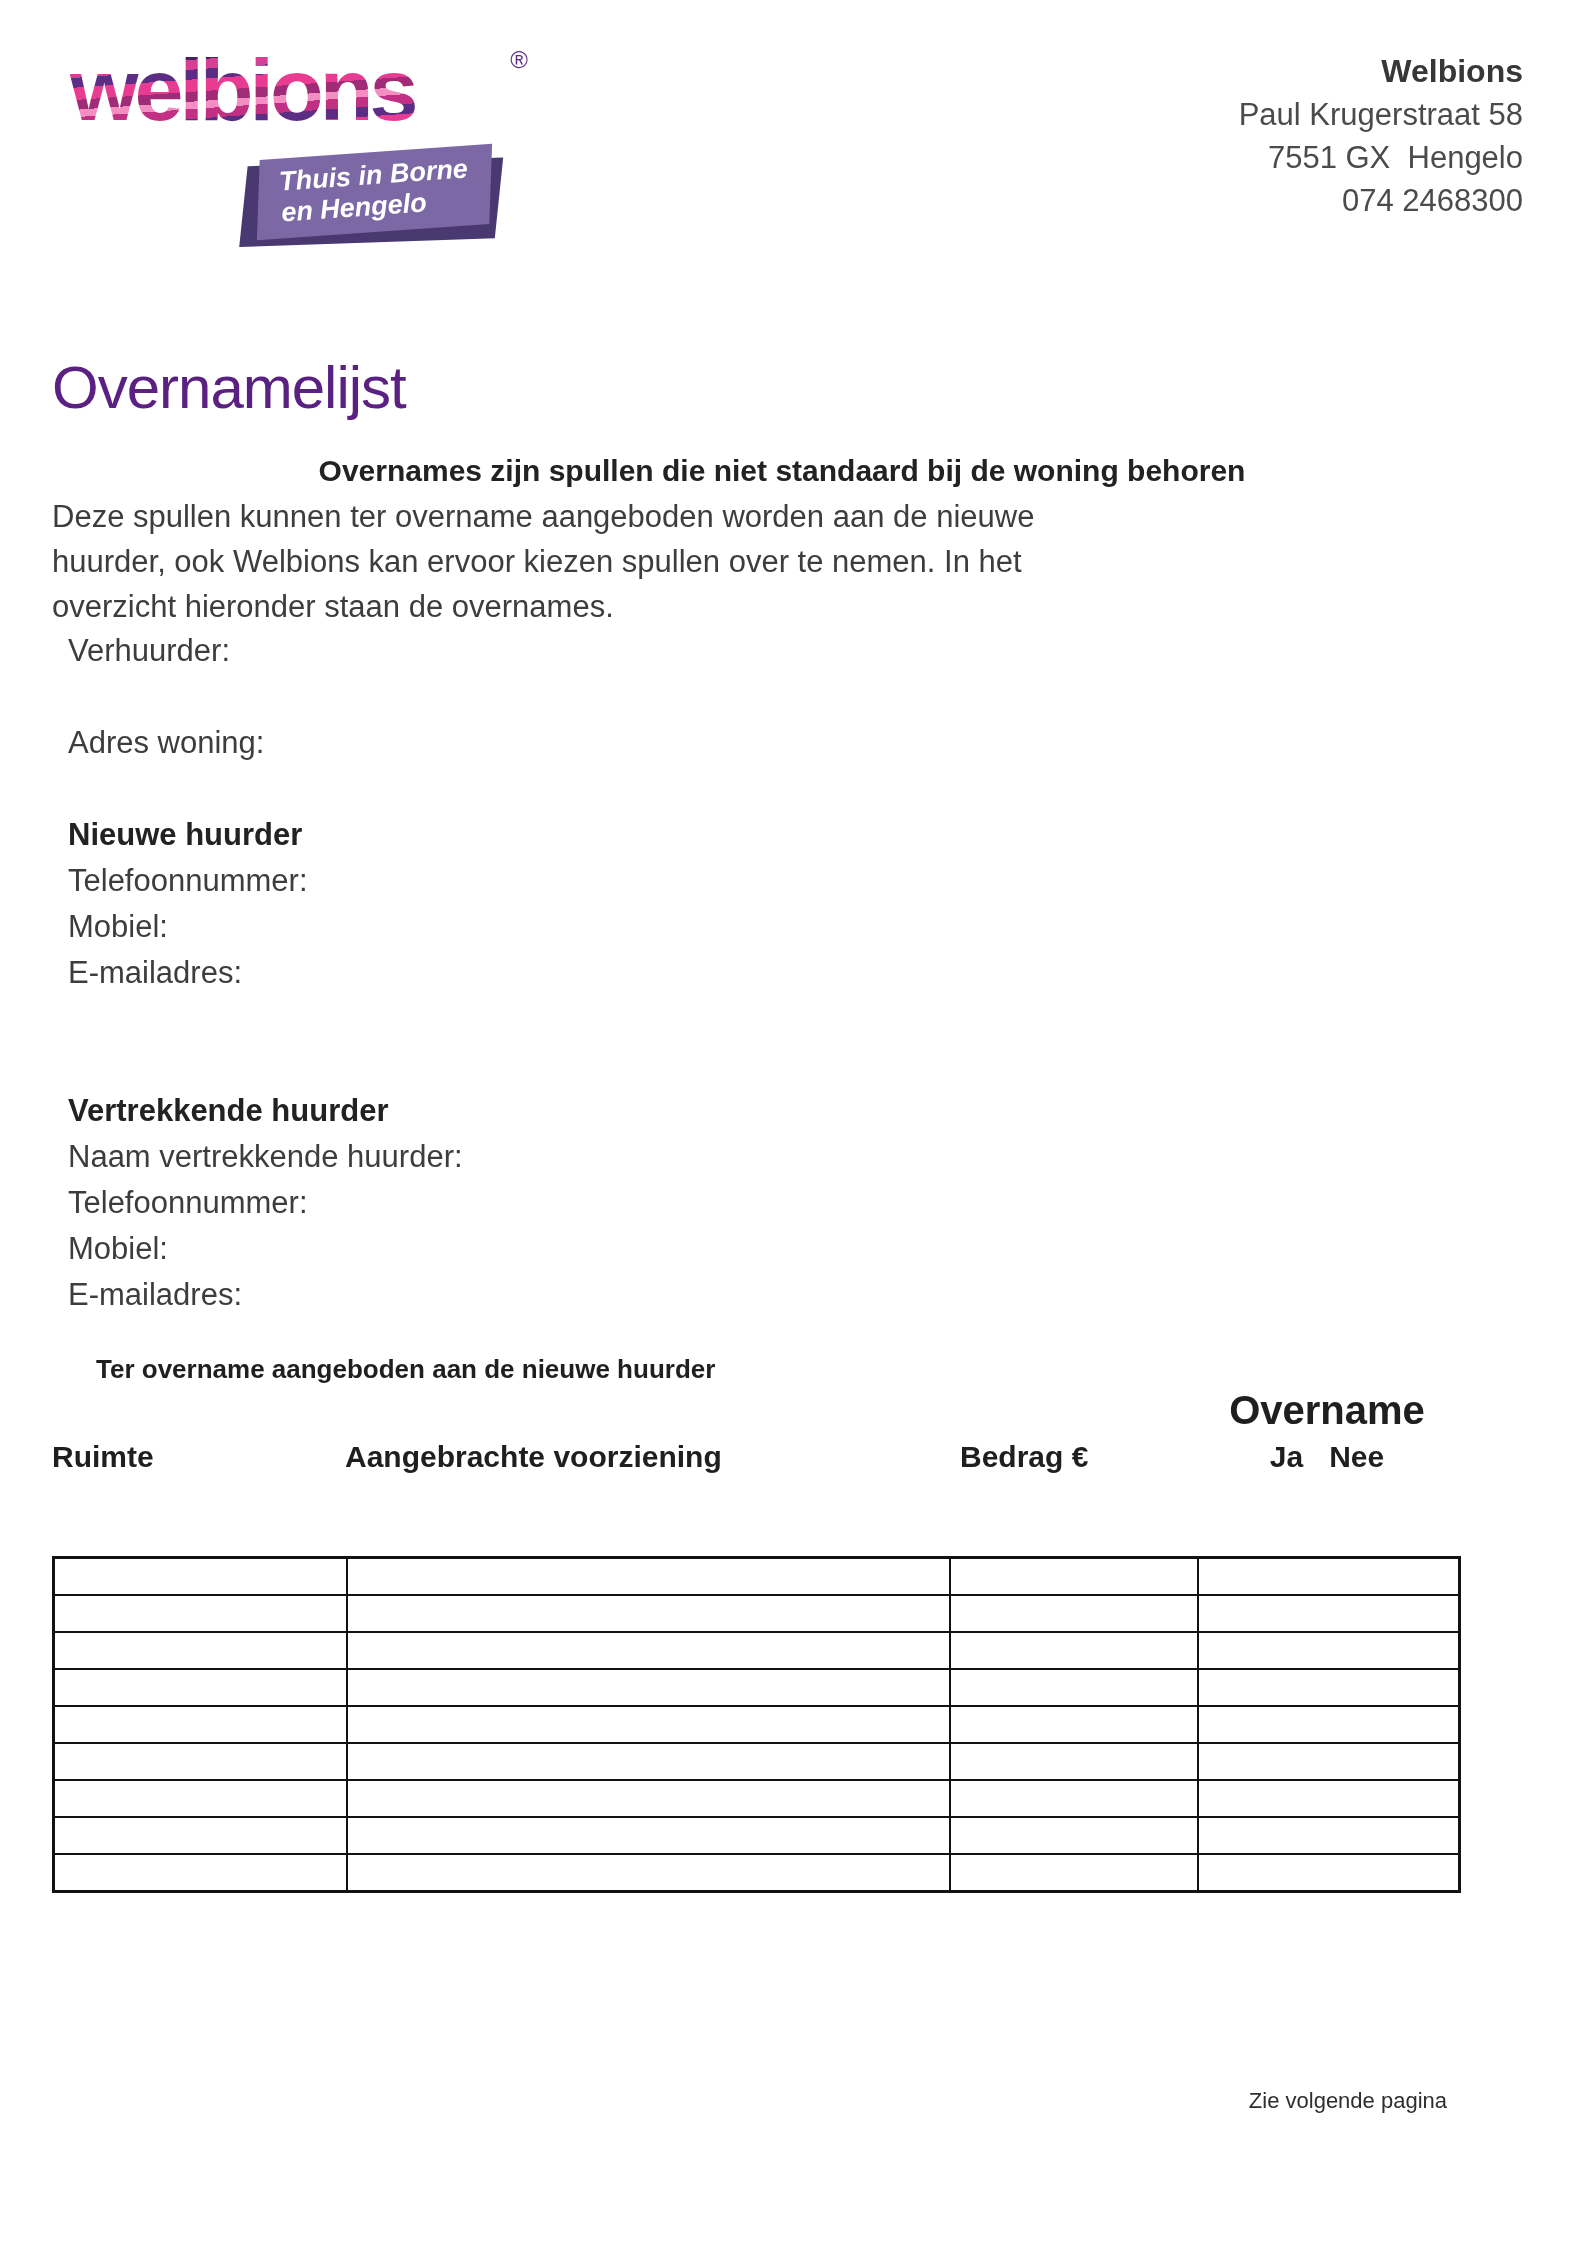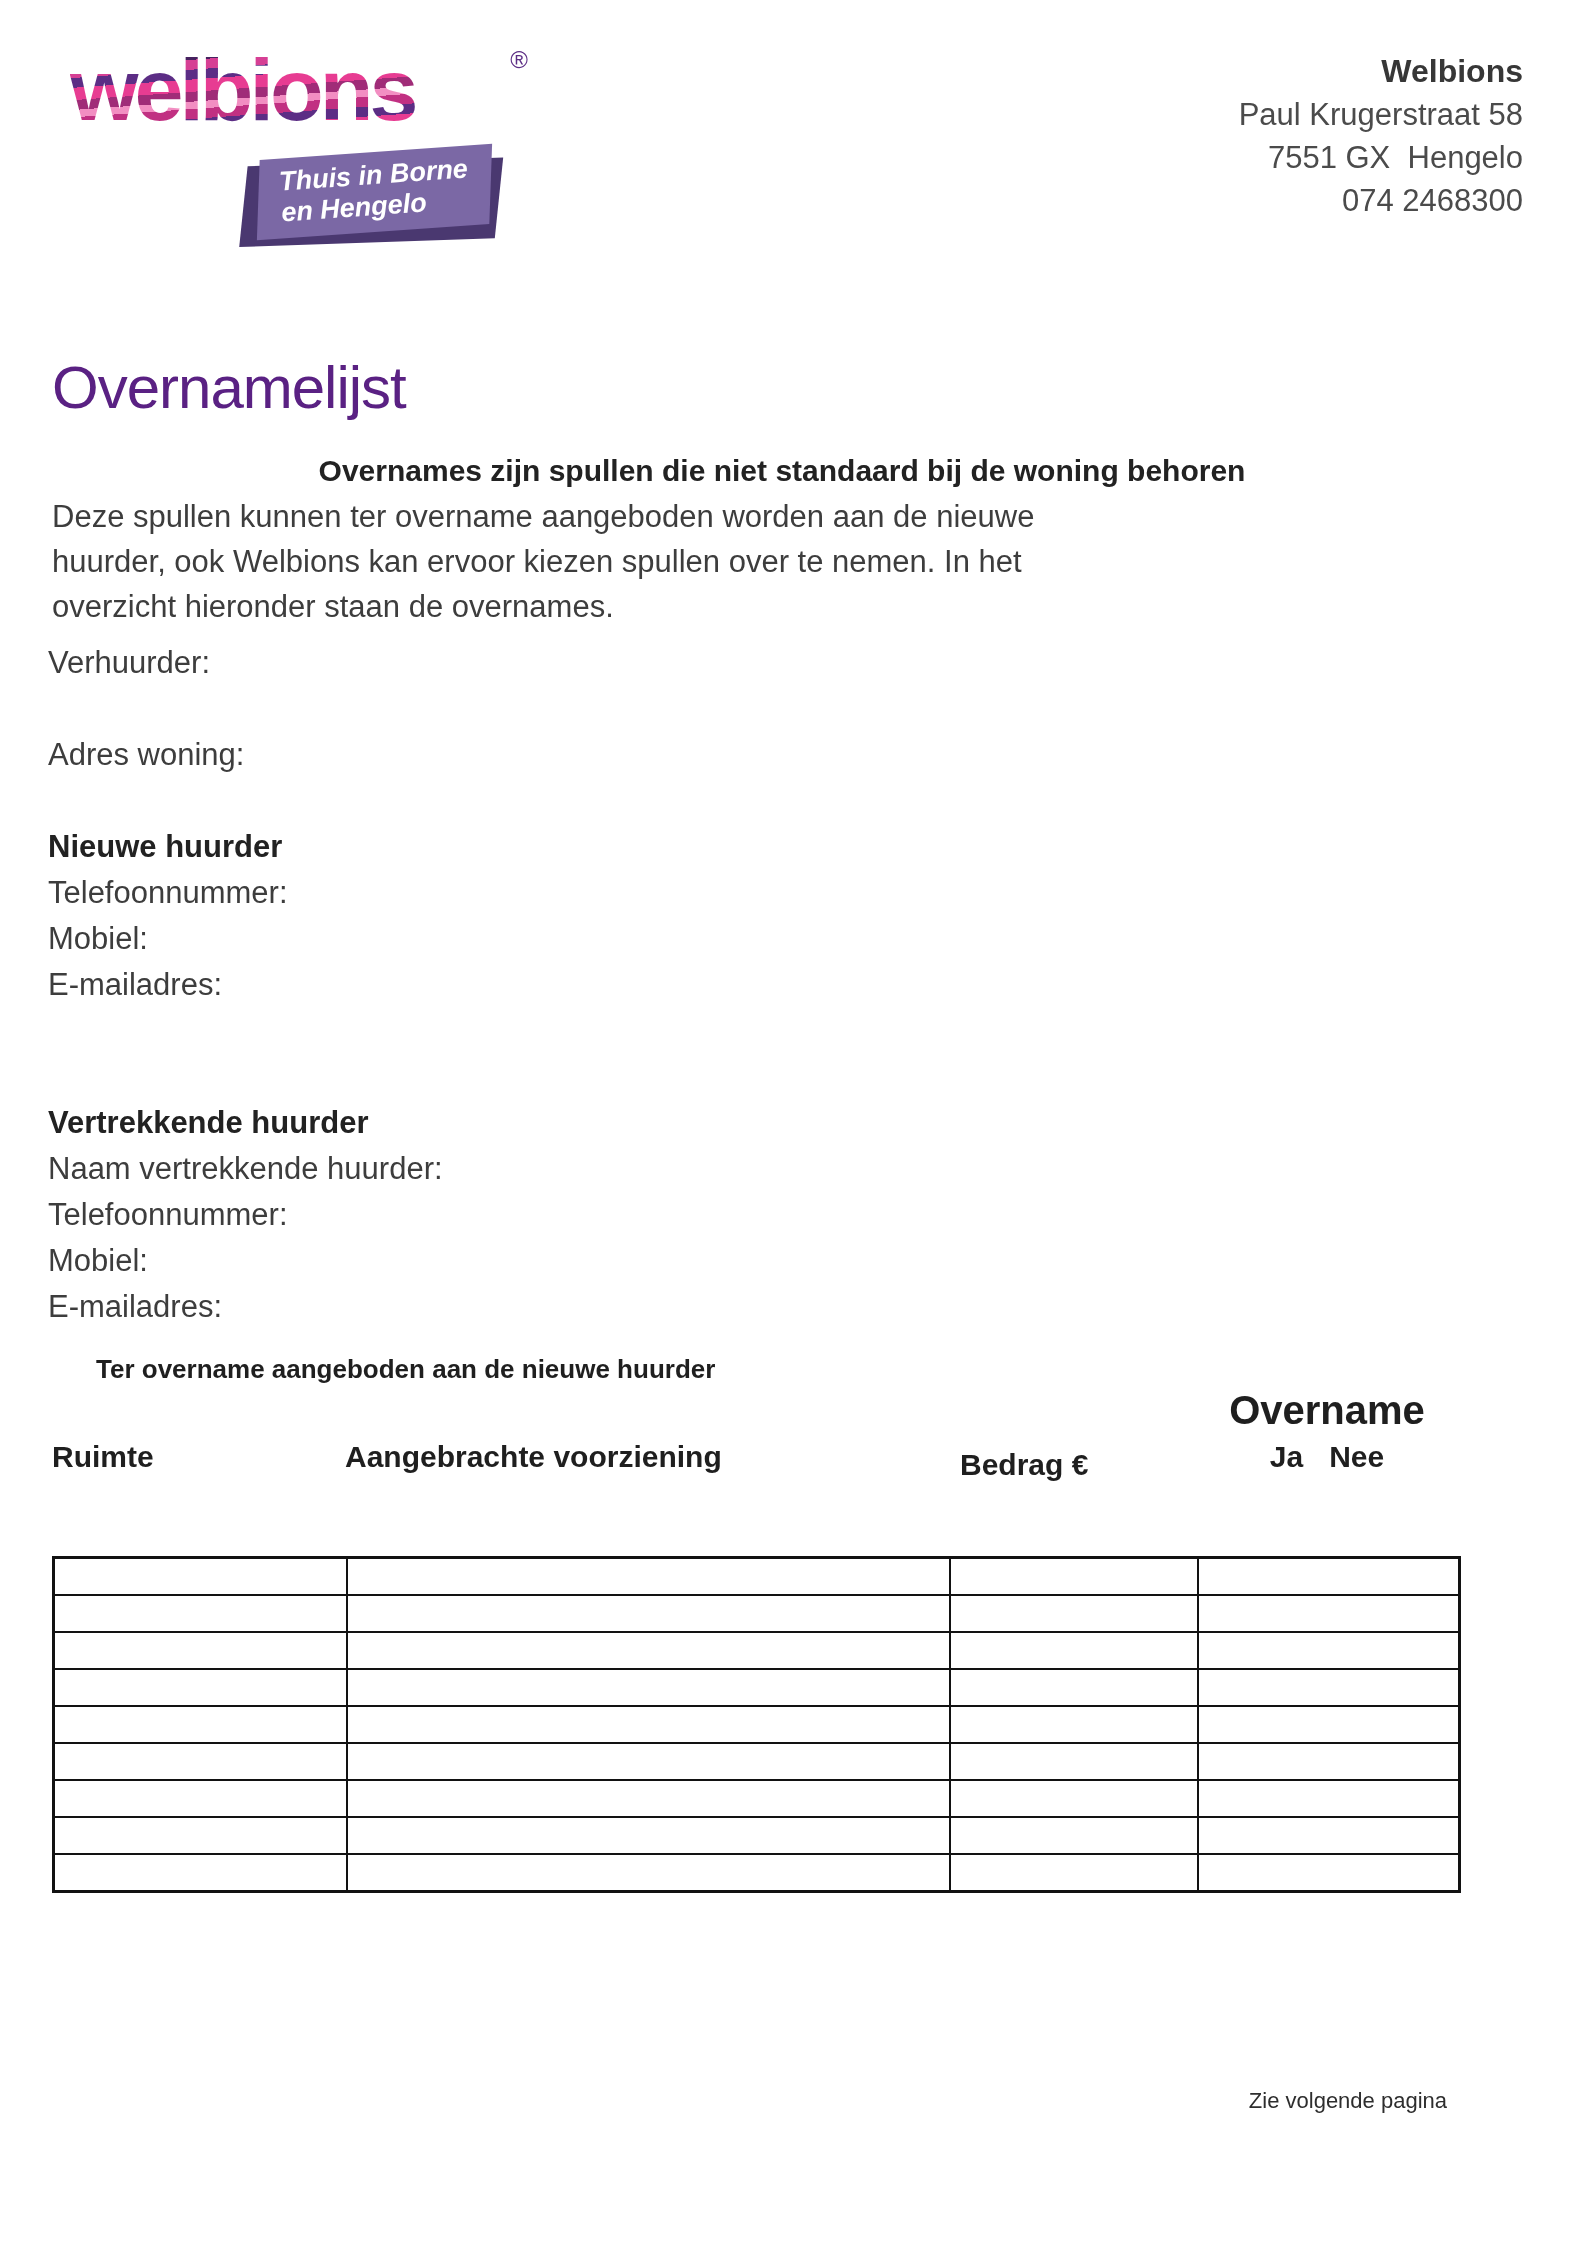--- a/index.html
+++ b/index.html
@@ -67,40 +67,40 @@
     font-size:60px;font-weight:400;letter-spacing:-1px;
     color:#5a2183;line-height:64px;
   }
   .intro{position:absolute;left:52px;top:450px;width:1460px;}
   .intro-heading{margin:0;font-size:30px;font-weight:700;color:#222222;line-height:42px;text-align:center;}
   .intro-body{margin:2px 0 0 0;font-size:31px;font-weight:300;color:#3d3d3d;line-height:45px;max-width:1010px;}
 
   .label-line{font-size:31px;font-weight:300;color:#3d3d3d;line-height:46px;}
   .section-heading{font-size:31px;font-weight:700;color:#222222;line-height:46px;}
 
-  .block{position:absolute;left:48px;margin-top:12px;}
+  .block{position:absolute;left:68px;}
   #block-verhuurder{top:628px;}
   #block-adres{top:720px;}
   #block-nieuwe{top:812px;}
   #block-vertrekkende{top:1088px;}
 
   .table-section-heading{
     position:absolute;left:52px;top:1352px;
     font-size:26px;font-weight:700;color:#1f1f1f;line-height:34px;margin-left:44px;
   }
   .overname-header{
     position:absolute;left:1196px;top:1390px;width:262px;
     text-align:center;font-size:40px;font-weight:700;color:#1f1f1f;line-height:40px;
   }
   .table-header-row{
     position:absolute;left:52px;top:1436px;width:1406px;
     display:grid;grid-template-columns:293px 603px 248px 262px;
     font-size:30px;font-weight:700;color:#1f1f1f;line-height:42px;
   }
-  .th-bedrag{padding-left:12px;margin-top:8px;}
+  .th-bedrag{padding-left:12px;}
   .th-janee{display:flex;justify-content:center;gap:26px;}
 
   .takeover-table{
     position:absolute;left:52px;top:1556px;
     border-collapse:collapse;table-layout:fixed;
     width:1406px;
   }
   .takeover-table{border:3px solid #121212;}
   .takeover-table td{
     border:2px solid #121212;

